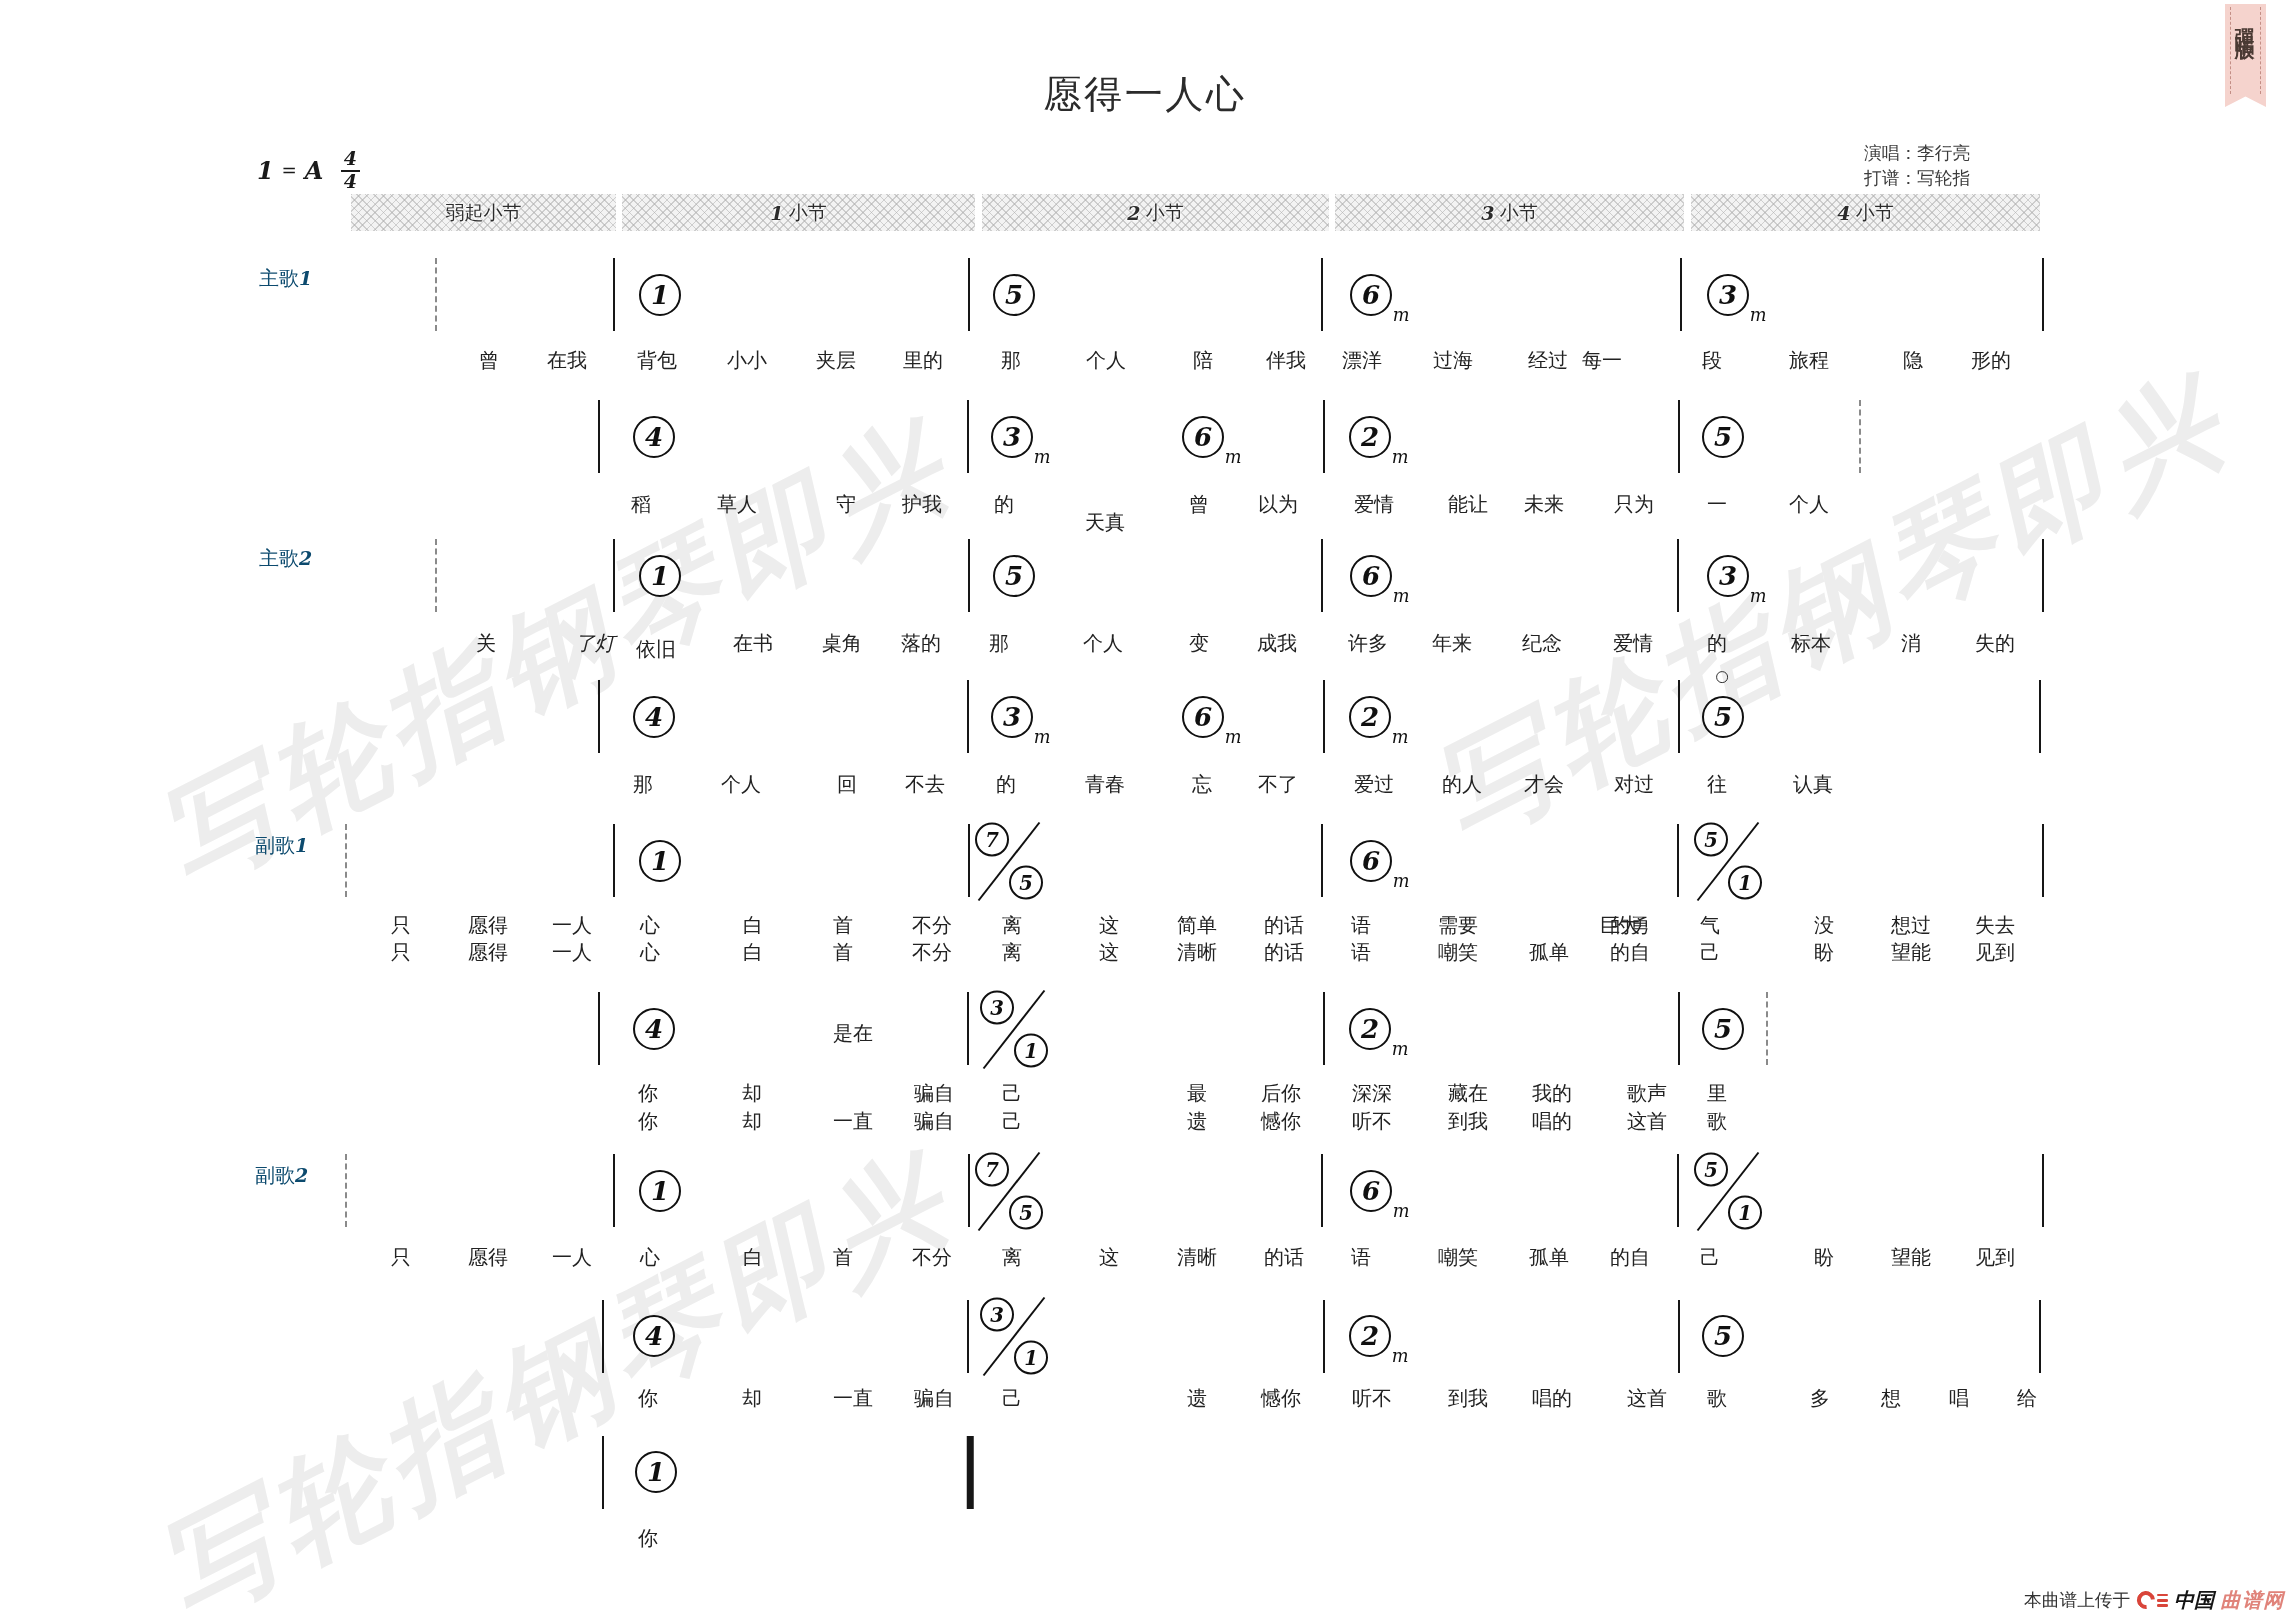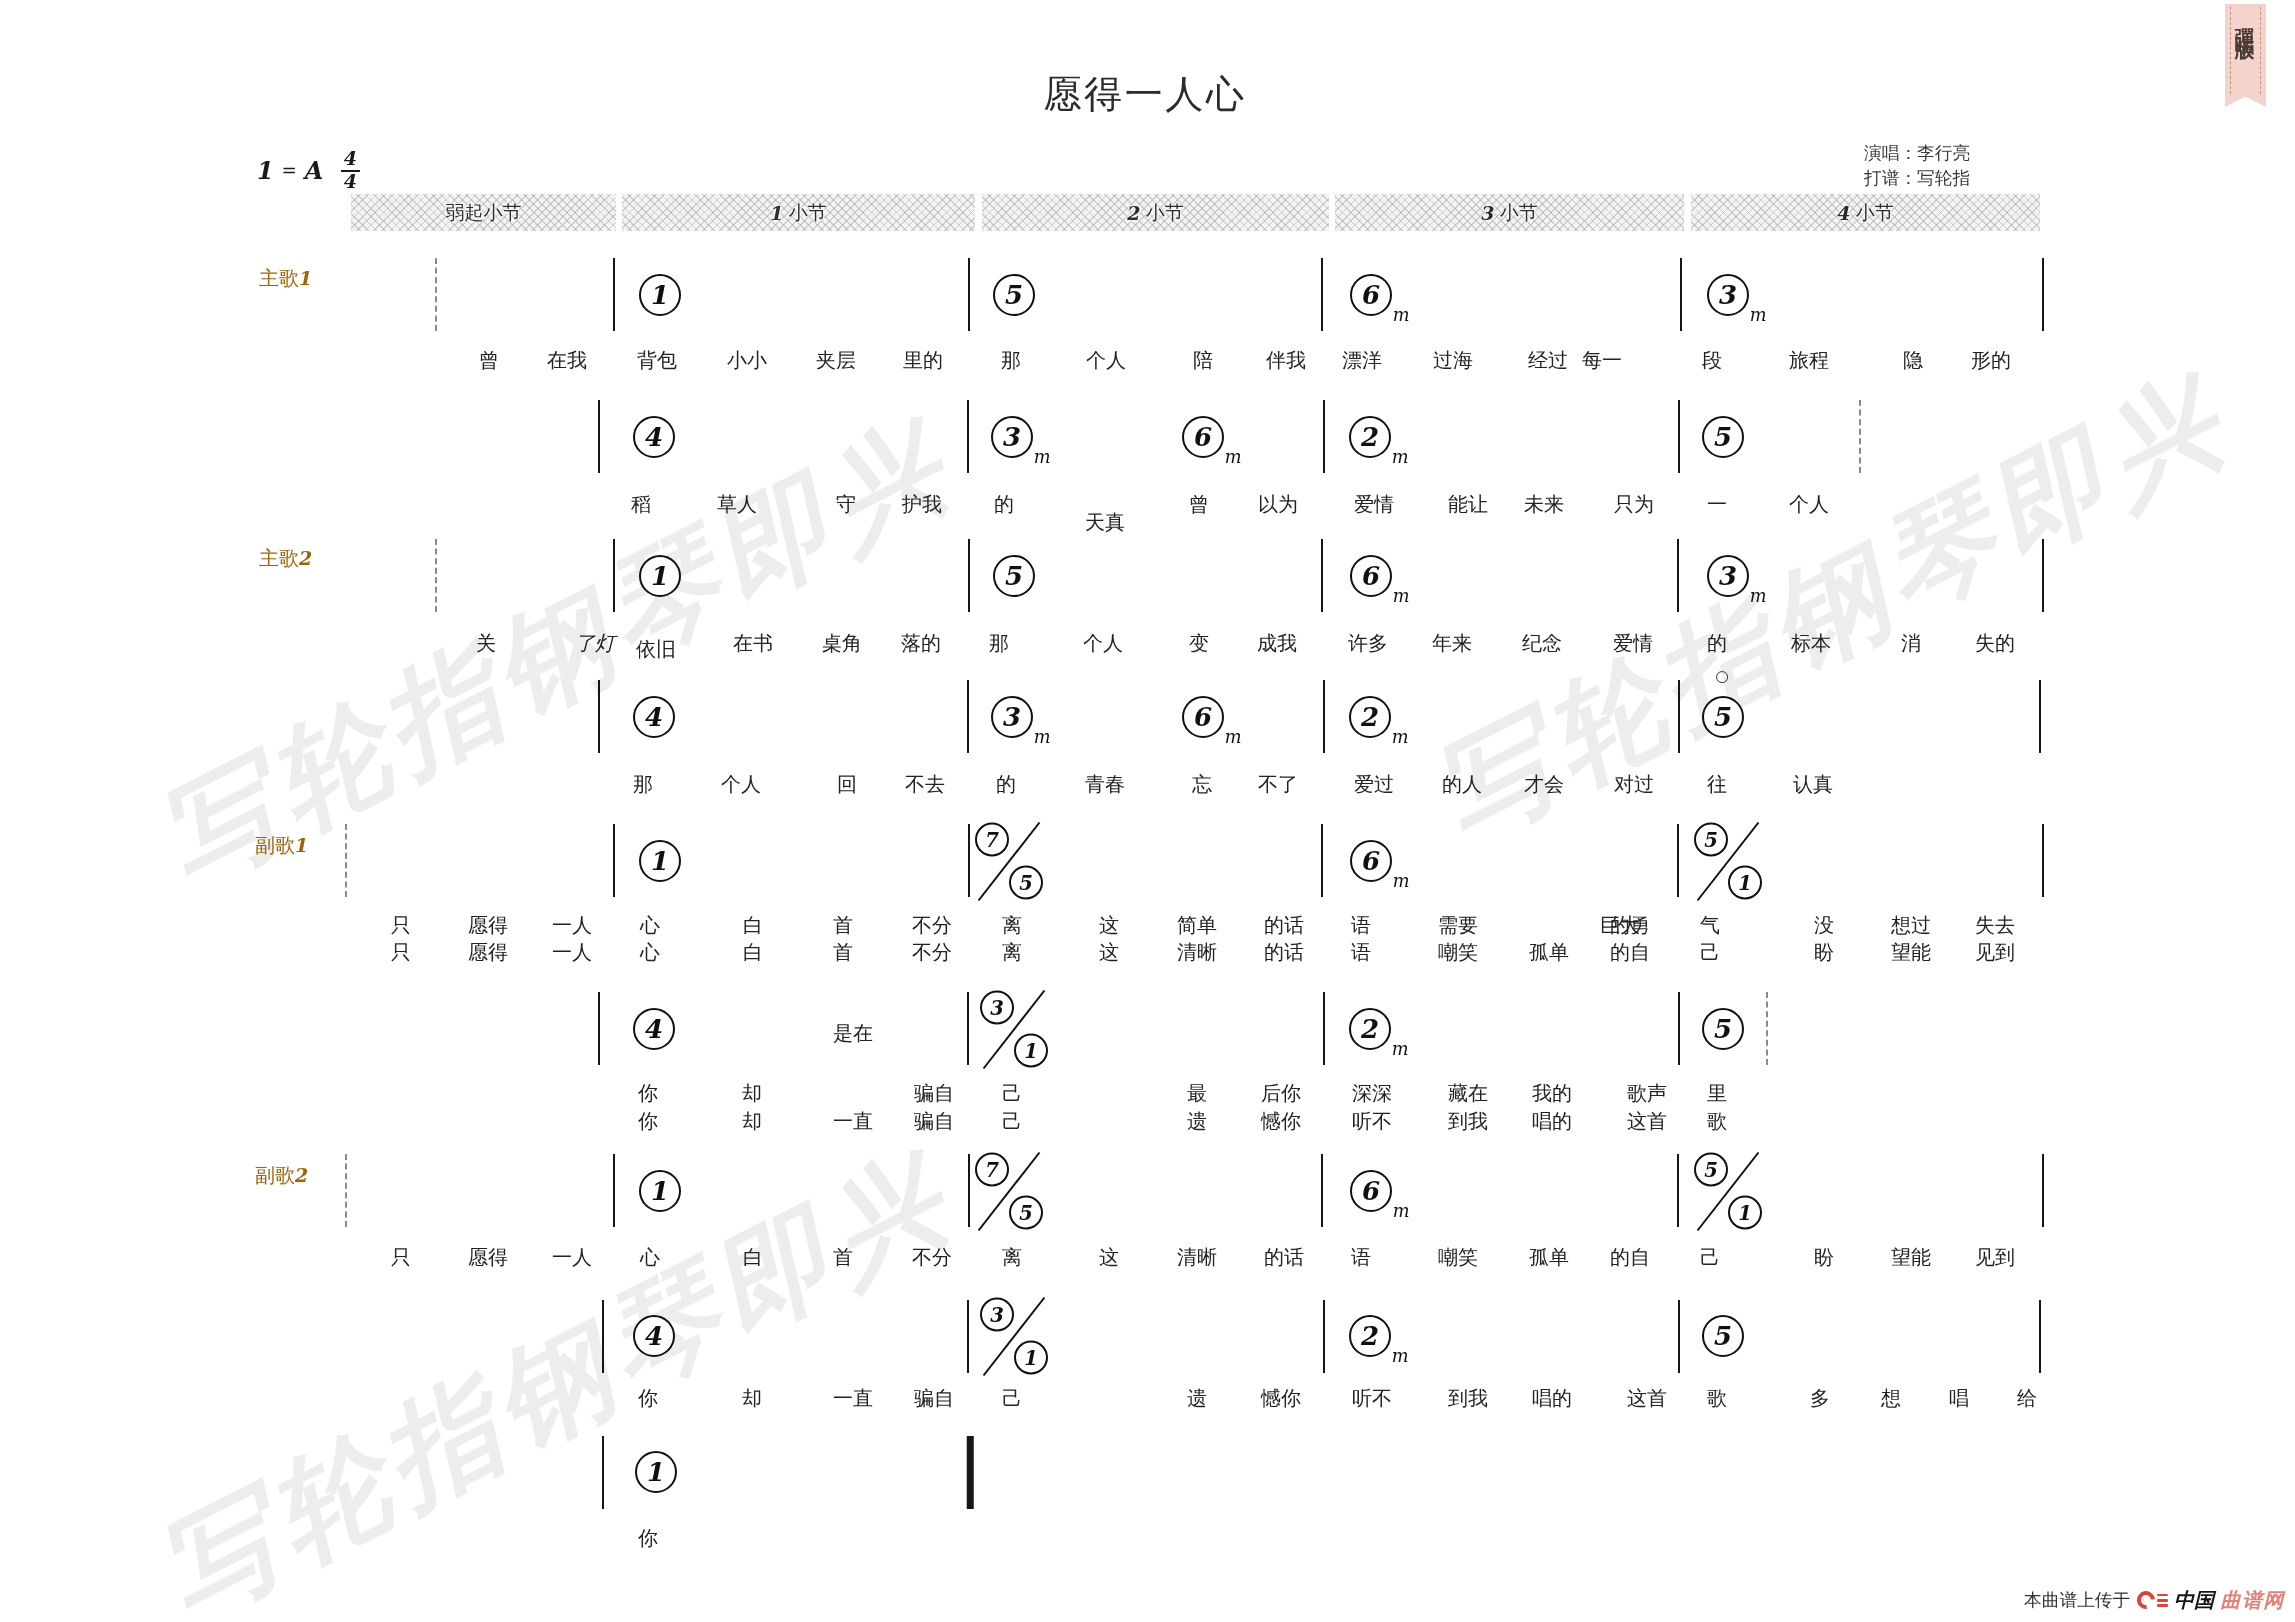--- a/index.html
+++ b/index.html
@@ -61,21 +61,21 @@
       repeating-linear-gradient(45deg, rgba(175,175,175,.55) 0 1.3px, transparent 1.3px 5.9px),
       repeating-linear-gradient(135deg, rgba(175,175,175,.55) 0 1.3px, transparent 1.3px 5.9px);
     display:flex;align-items:center;justify-content:center;gap:5.2px;
     font-size:19px;color:#2c2c2c;
     text-shadow:0 0 2.6px #fff,0 0 3.3px #fff,0 0 3.9px #fff;
     white-space:nowrap;
   }
   .band .hnum{font-style:italic;font-weight:bold;font-family:"DejaVu Serif",serif;}
 
   
-  .slabel{font-size:20px;color:#a16207;white-space:nowrap;}
+  .slabel{font-size:20px;color:#0c4a6e;white-space:nowrap;}
   .slabel .lnum{font-style:italic;font-weight:bold;font-family:"DejaVu Serif",serif;font-size:19px;}
 
   
   .barline{width:2px;background:#161616;transform:translateX(-50%);}
   .barline.dashed{width:0;background:none;border-left:2px dashed #8a8a8a;}
   .barline.thick{width:6.5px;}
 
   
   .chord{
     width:38px;height:38px;border:2px solid #101010;border-radius:50%;

